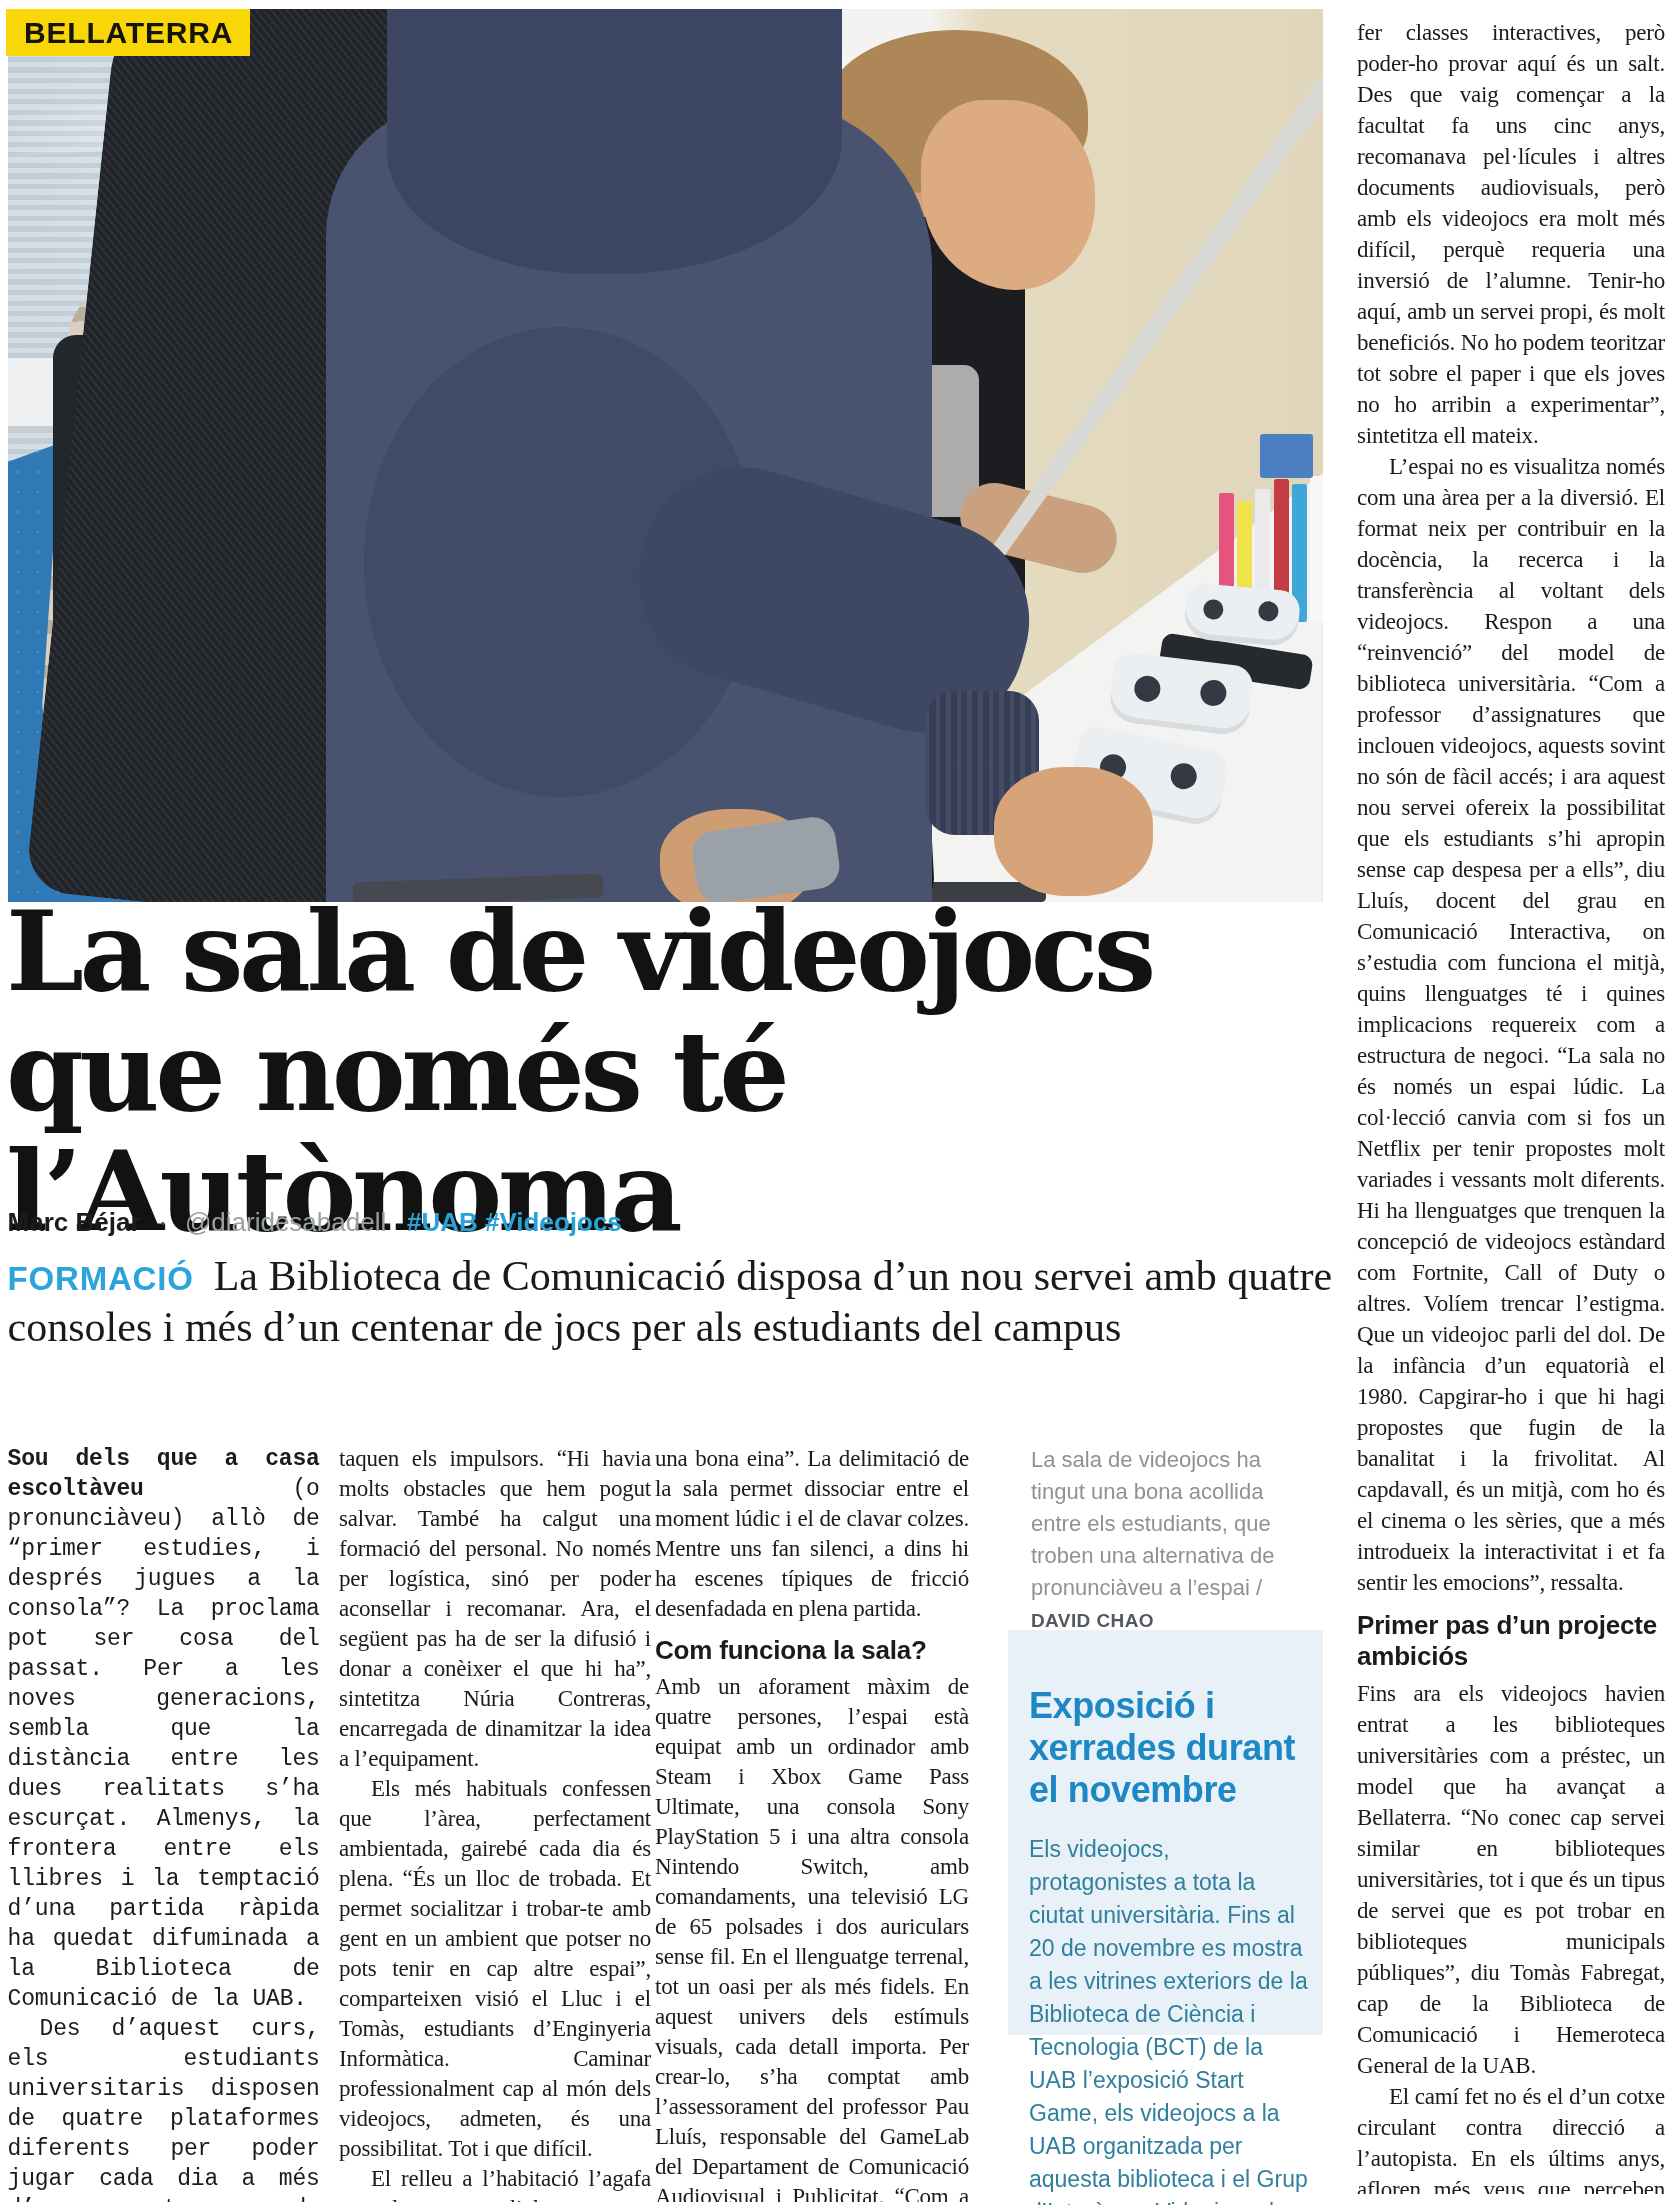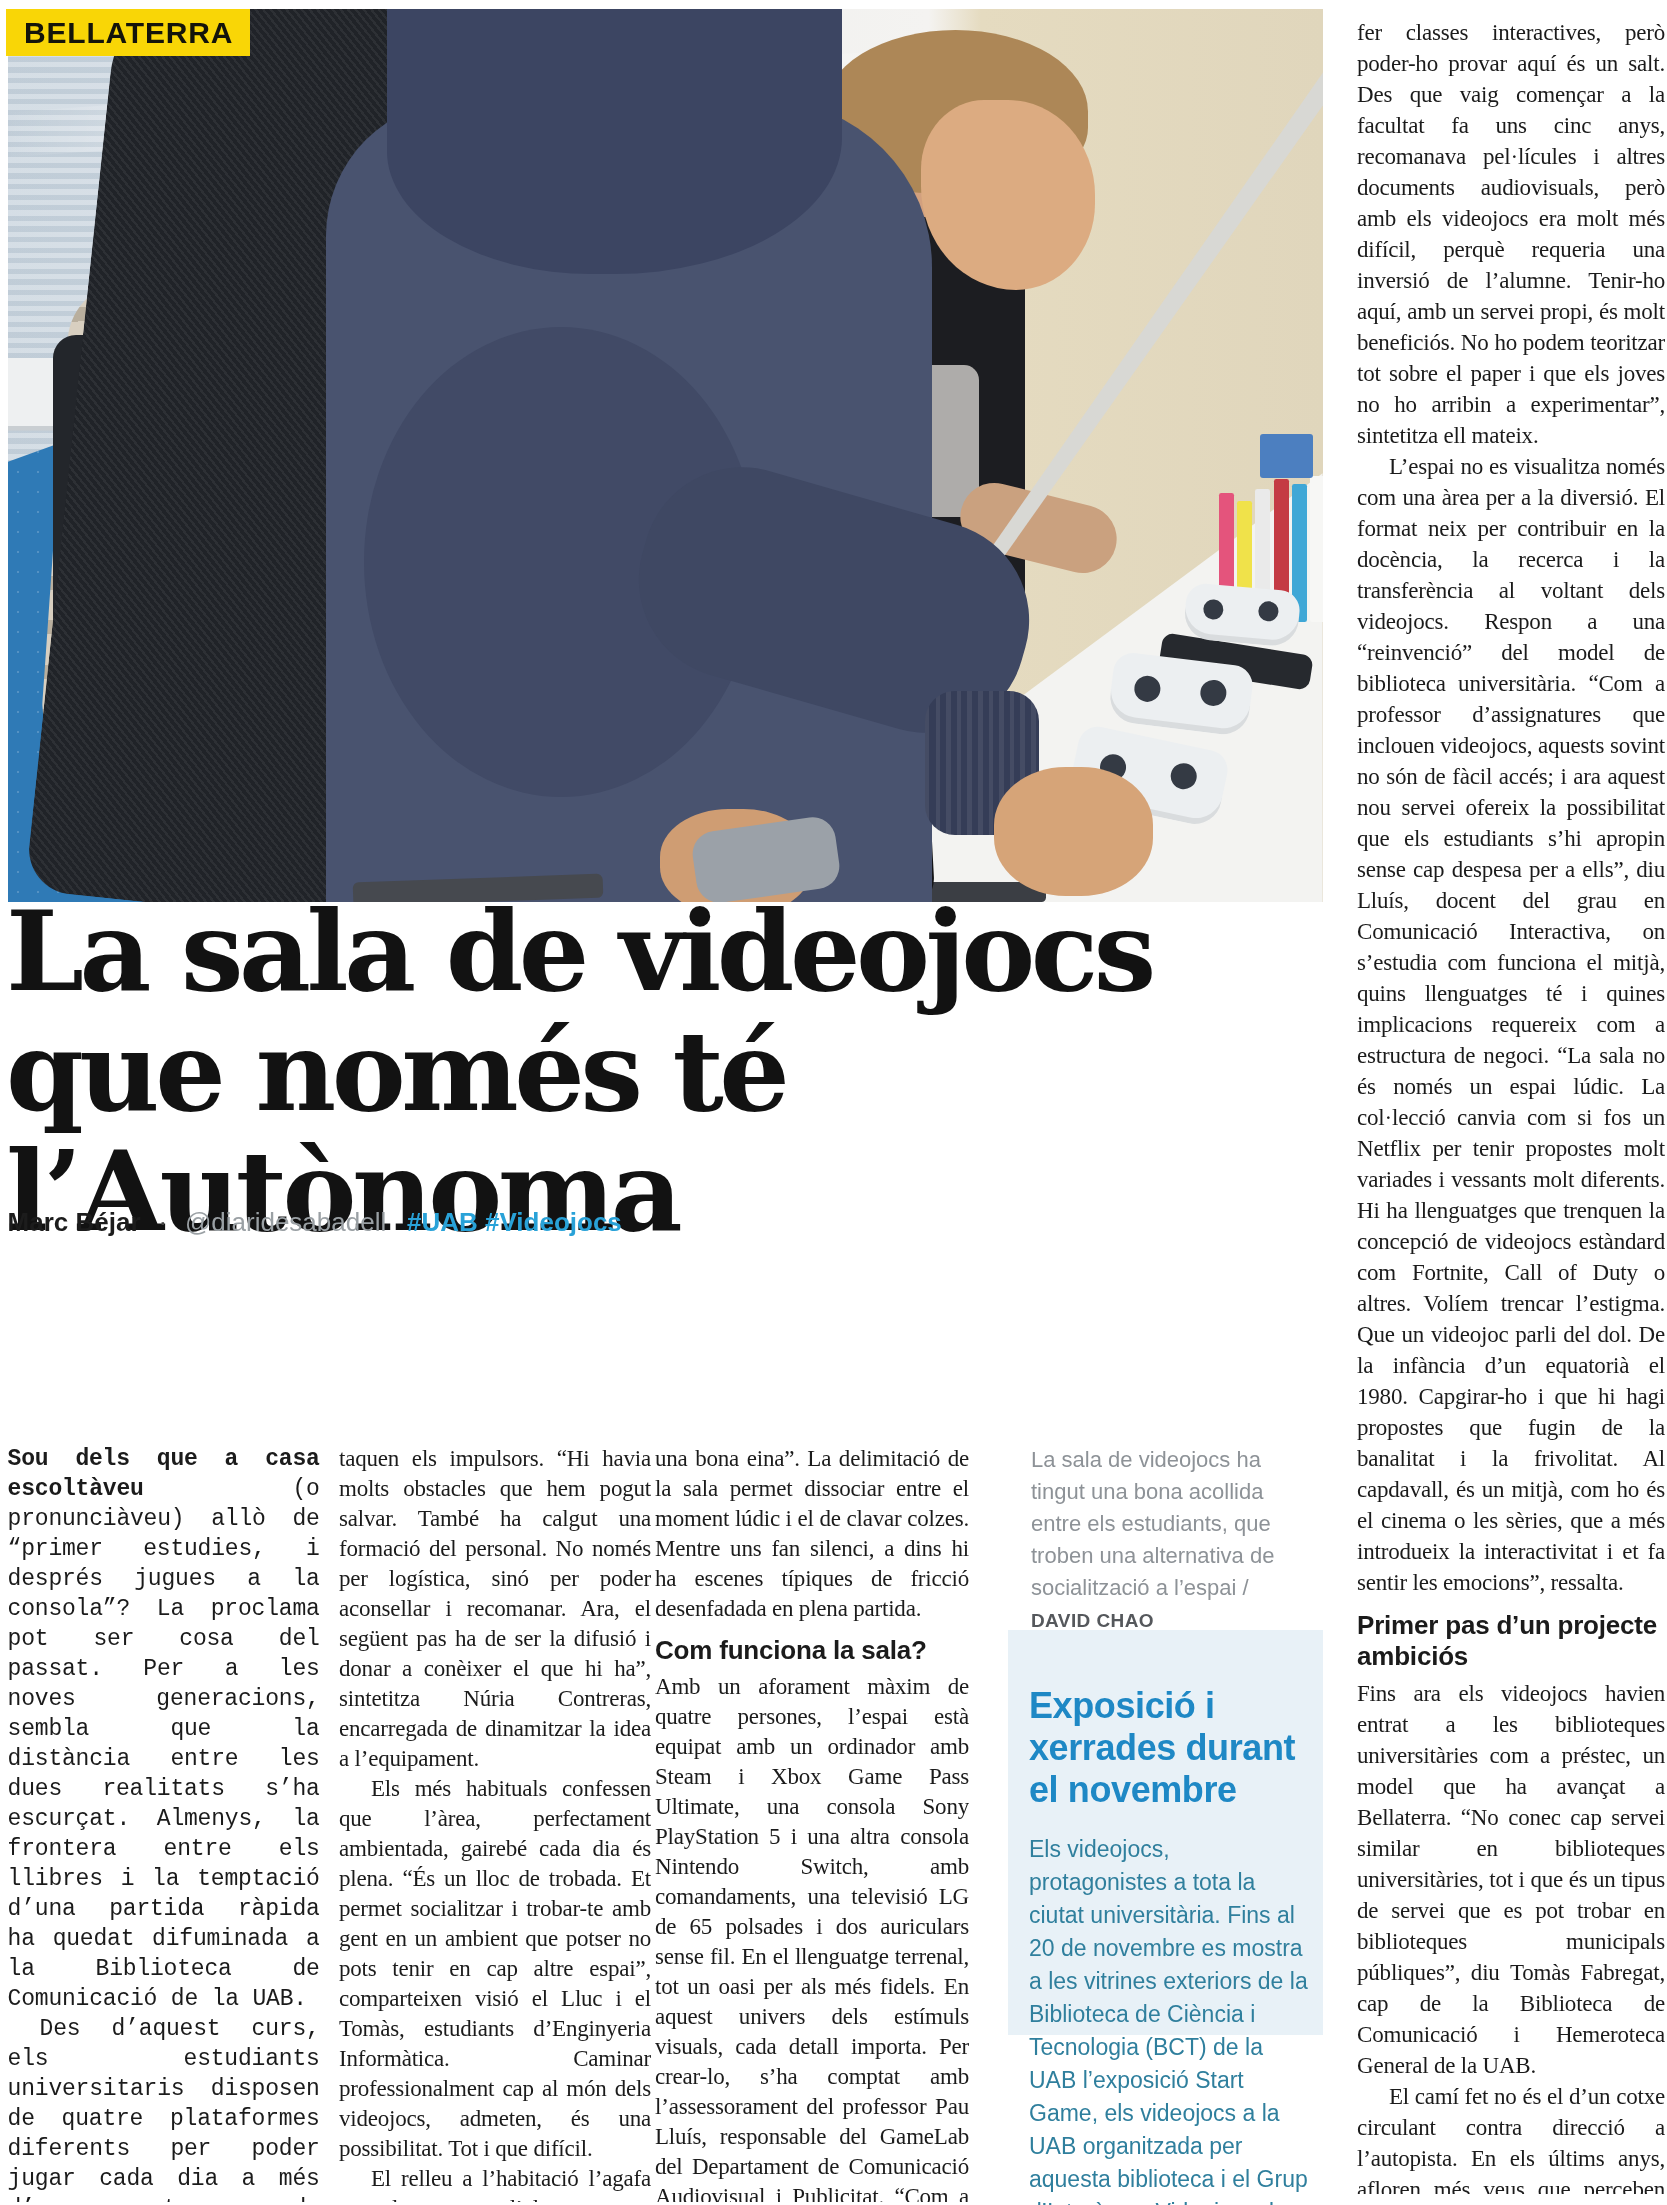--- a/index.html
+++ b/index.html
@@ -248,41 +248,44 @@
     <div>que només té l’Autònoma</div>
   </div>
 
   <div class="byline">
     <span class="author">Marc Béjar</span>
     <span class="sep">·</span>
     <span class="handle">@diaridesabadell</span>
     <span class="tags">#UAB  #Videojocs</span>
   </div>
 
+  <div class="deck">
+    <span class="deck-kicker">FORMACIÓ</span><span>La Biblioteca de Comunicació disposa d’un nou servei amb quatre consoles i més d’un centenar de jocs per als estudiants del campus</span>
+  </div>
 
   <div class="col col1">
     <p><span class="lead-in">Sou dels que a casa escoltàveu</span> <span>(o pronunciàveu) allò de “primer estudies, i després jugues a la consola”? La proclama pot ser cosa del passat. Per a les noves generacions, sembla que la distància entre les dues realitats s’ha escurçat. Almenys, la frontera entre els llibres i la temptació d’una partida ràpida ha quedat difuminada a la Biblioteca de Comunicació de la UAB.</span></p>
     <p>Des d’aquest curs, els estudiants universitaris disposen de quatre plataformes diferents per poder jugar cada dia a més d’un centenar de videojocs en un espai habilitat específicament per a la causa. Només han de reservar el dia i hora, individualment o en grup, per utilitzar el servei, que és totalment gratuït dins de l’horari d’obertura de l’edifici. L’Autònoma es reivindica com la primera universitat de l’Estat espanyol que ofereix aquest camp a cavall entre l’oci i la formació.</p>
 
   </div>
 
   <div class="col col2">
     <p>taquen els impulsors. “Hi havia molts obstacles que hem pogut salvar. També ha calgut una formació del personal. No només per logística, sinó per poder aconsellar i recomanar. Ara, el següent pas ha de ser la difusió i donar a conèixer el que hi ha”, sintetitza Núria Contreras, encarregada de dinamitzar la idea a l’equipament.</p>
     <p>Els més habituals confessen que l’àrea, perfectament ambientada, gairebé cada dia és plena. “És un lloc de trobada. Et permet socialitzar i trobar-te amb gent en un ambient que potser no pots tenir en cap altre espai”, comparteixen visió el Lluc i el Tomàs, estudiants d’Enginyeria Informàtica. Caminar professionalment cap al món dels videojocs, admeten, és una possibilitat. Tot i que difícil.</p>
     <p>El relleu a l’habitació l’agafa un altre grup d’alumnes que trenquen l’estona d’estudi per desconnectar amb una cursa al Mario Kart. Guanya l’Aina, que pica els seus companys. Ells han descobert recentment aquest servei i asseguren que repetiran. “És</p>
   </div>
 
   <div class="col col3">
     <p>una bona eina”. La delimitació de la sala permet dissociar entre el moment lúdic i el de clavar colzes. Mentre uns fan silenci, a dins hi ha escenes típiques de fricció desenfadada en plena partida.</p>
     <p class="col-subhead">Com funciona la sala?</p>
     <p style="text-indent:0;">Amb un aforament màxim de quatre persones, l’espai està equipat amb un ordinador amb Steam i Xbox Game Pass Ultimate, una consola Sony PlayStation 5 i una altra consola Nintendo Switch, amb comandaments, una televisió LG de 65 polsades i dos auriculars sense fil. En el llenguatge terrenal, tot un oasi per als més fidels. En aquest univers dels estímuls visuals, cada detall importa. Per crear-lo, s’ha comptat amb l’assessorament del professor Pau Lluís, responsable del GameLab del Departament de Comunicació Audiovisual i Publicitat. “Com a indústria, és un monstre que genera molt. I, fins ara, no podíem brindar a l’estudiantat recursos en aquest camp. Ara, hi poden accedir directament. Jo intento</p>
   </div>
 
   <div class="caption-col">
-    <span>La sala de videojocs ha tingut una bona acollida entre els estudiants, que troben una alternativa de socialització a l’espai</span>
+    <span>La sala de videojocs ha tingut una bona acollida entre els estudiants, que troben una alternativa de pronunciàveu a l’espai</span>
     <span>/</span>
     <span class="credit">DAVID CHAO</span>
   </div>
 
   <div class="blue-box">
     <div class="bb-title">Exposició i xerrades durant el novembre</div>
     <div class="bb-body">Els videojocs, protagonistes a tota la ciutat universitària. Fins al 20 de novembre es mostra a les vitrines exteriors de la Biblioteca de Ciència i Tecnologia (BCT) de la UAB l’exposició Start Game, els videojocs a la UAB organitzada per aquesta biblioteca i el Grup d’Interès en Videojocs de la UAB, per donar a conèixer i fer valdre la docència, la recerca i la transferència que generen a la ‘uni’. A banda, s’estan fent xerrades al voltant dels videojocs.</div>
   </div>
 
   <div class="rail">

